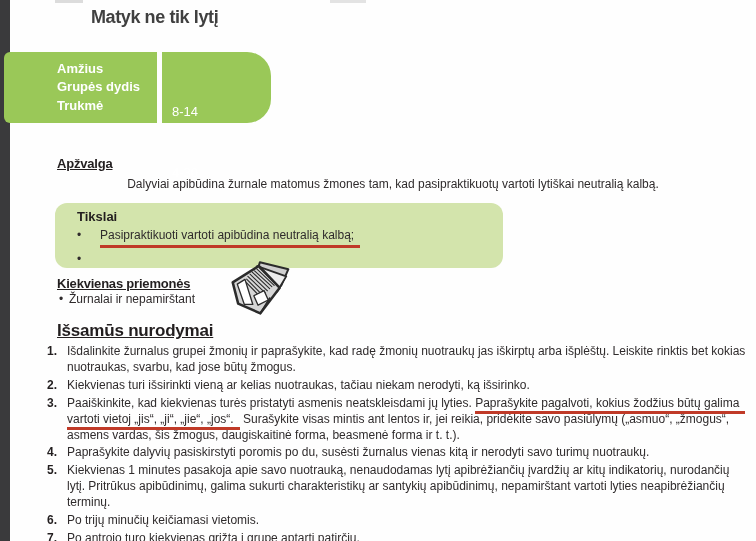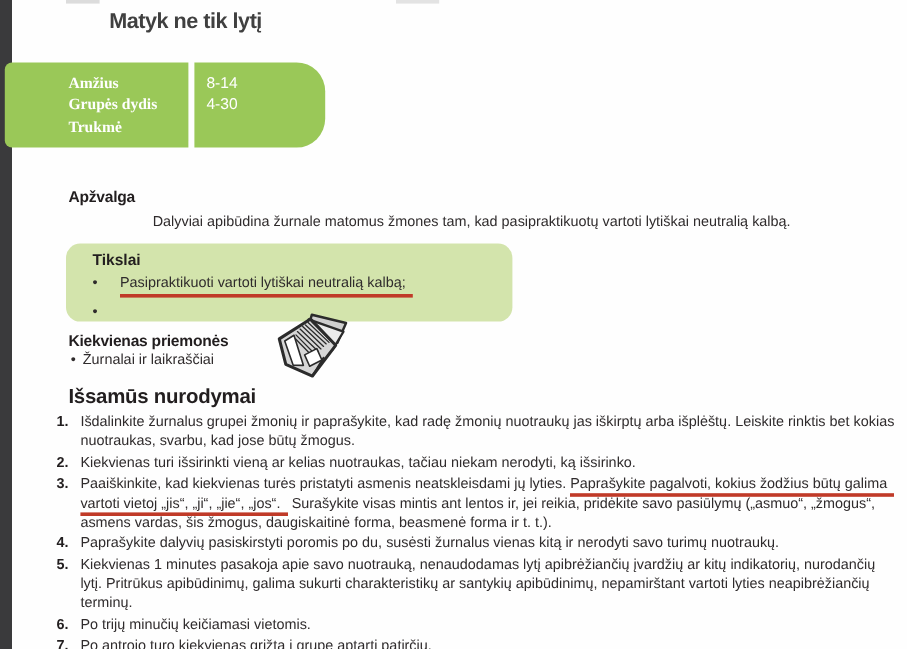--- a/index.html
+++ b/index.html
@@ -18,42 +18,42 @@
 
   
   .doc-title{
     left:57px;top:7px;font-size:18px;font-weight:700;color:#404040;
     letter-spacing:-0.4px;white-space:nowrap;margin-left:34px;
   }
 
   
   .infobox-left{
     left:4px;top:52px;width:153px;height:71px;background:#9ac858;
-    border-radius:6px 0 0 6px;box-sizing:border-box;padding:8px 0 0 53px;font-family:Liberation Serif, serif;
+    border-radius:6px 0 0 6px;box-sizing:border-box;padding:8px 0 0 53px;
   }
   .infobox-right{
     left:162px;top:52px;width:109px;height:71px;background:#9ac858;
     border-radius:0 24px 24px 0;box-sizing:border-box;padding:8px 0 0 10px;
   }
   .info-label{color:#ffffff;font-weight:700;font-size:13px;line-height:18.3px;white-space:nowrap;}
-  .info-value{color:#ffffff;font-size:13px;line-height:18.3px;white-space:nowrap;}
+  .info-value{color:#ffffff;font-size:13px;line-height:18.3px;white-space:nowrap;margin-top:43px;}
 
   .section-heading{
-    font-size:13px;font-weight:700;color:#221e1f;letter-spacing:-0.2px;white-space:nowrap;
+    font-size:13px;font-weight:700;color:#221e1f;letter-spacing:-0.2px;white-space:nowrap;text-decoration:underline;
   }
   .h-overview{left:57px;top:156px;}
   .h-materials{left:57px;top:276px;}
   .h-instructions{left:57px;top:321px;font-size:17px;}
 
   .body-text{font-size:12px;line-height:15.8px;}
   .overview-text{left:57px;top:177px;width:672px;text-align:center;}
 
   
   .goals-box{
-    left:55px;top:203px;width:372px;height:65px;background:#d3e4ac;
+    left:55px;top:203px;width:448px;height:65px;background:#d3e4ac;
     border-radius:12px;box-sizing:border-box;padding:6px 14px 0 22px;
   }
   .goals-heading{font-size:13px;font-weight:700;color:#221e1f;}
   .goal-row{display:flex;margin-top:4px;font-size:12px;line-height:15.5px;}
   .goal-bullet{width:23px;flex:none;font-size:12px;}
   
   .ru{
     background-image:linear-gradient(#c03a28,#c03a28);
     background-repeat:no-repeat;
     background-size:100% 3px;
@@ -93,31 +93,31 @@
   <div class="info-value">4-30</div>
 </div>
 
 <div class="abs section-heading h-overview">Apžvalga</div>
 <div class="abs body-text overview-text">Dalyviai apibūdina žurnale matomus žmones tam, kad pasipraktikuotų vartoti lytiškai neutralią kalbą.</div>
 
 <div class="abs goals-box">
   <div class="goals-heading">Tikslai</div>
   <div class="goal-row">
     <span class="goal-bullet">•</span>
-    <span class="ru">Pasipraktikuoti vartoti lytiškai neutralią kalbą;</span>
+    <span class="ru">Pasipraktikuoti vartoti apibūdina neutralią kalbą;</span>
   </div>
   <div class="goal-row">
     <span class="goal-bullet">•</span>
   </div>
 </div>
 
 <div class="abs section-heading h-materials">Kiekvienas priemonės</div>
 <div class="abs materials-row">
   <span class="materials-bullet">•</span>
-  <span>Žurnalai ir laikraščiai</span>
+  <span>Žurnalai ir nepamirštant</span>
 </div>
 
 <svg class="abs newspaper" viewBox="0 0 100 100">
   <g transform="rotate(-10 50 50)" stroke-linejoin="round" stroke-linecap="round">
     <polygon points="50,8 82,22 70,40 44,20" fill="#cfcfcf" stroke="#2b2b2b" stroke-width="2.4"></polygon>
     <polygon points="46,12 78,30 64,46 38,26" fill="#ececec" stroke="#2b2b2b" stroke-width="2.2"></polygon>
     <polygon points="14,26 48,12 68,42 40,68 16,52" fill="#d6d6d6" stroke="#2b2b2b" stroke-width="3"></polygon>
     <polygon points="19,29 29,25 33,56 23,54" fill="#ffffff" stroke="#2b2b2b" stroke-width="1.6"></polygon>
     <g stroke="#2b2b2b" stroke-width="1.3">
       <line x1="33" y1="22" x2="50" y2="45"></line>

